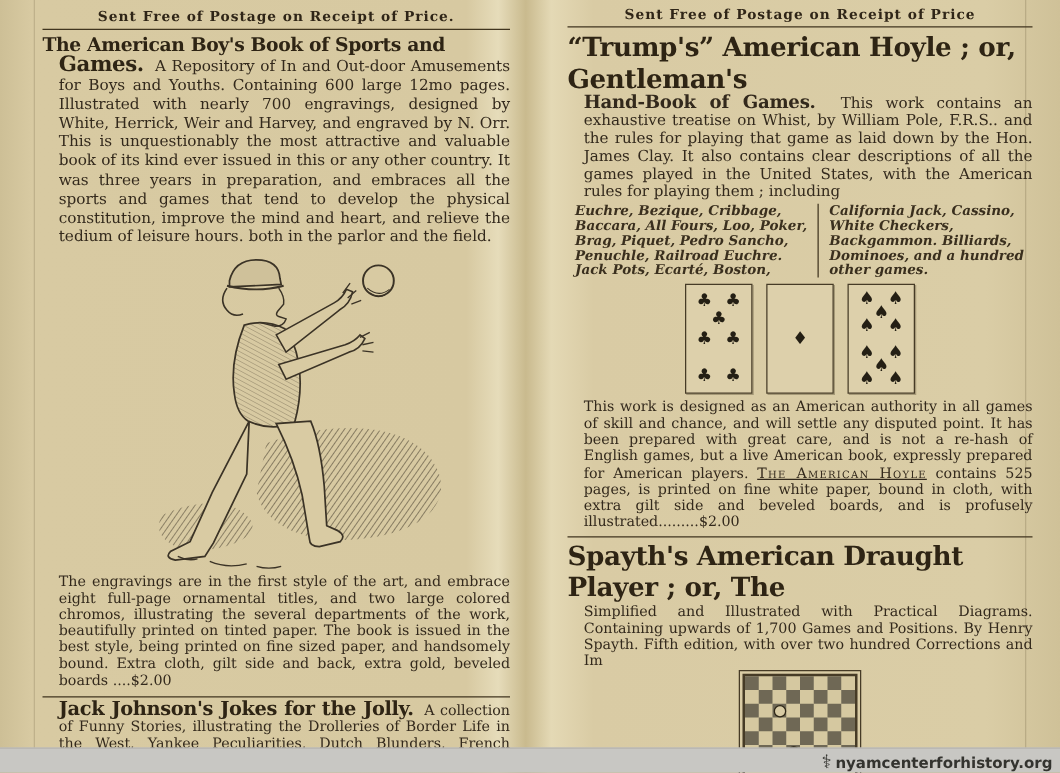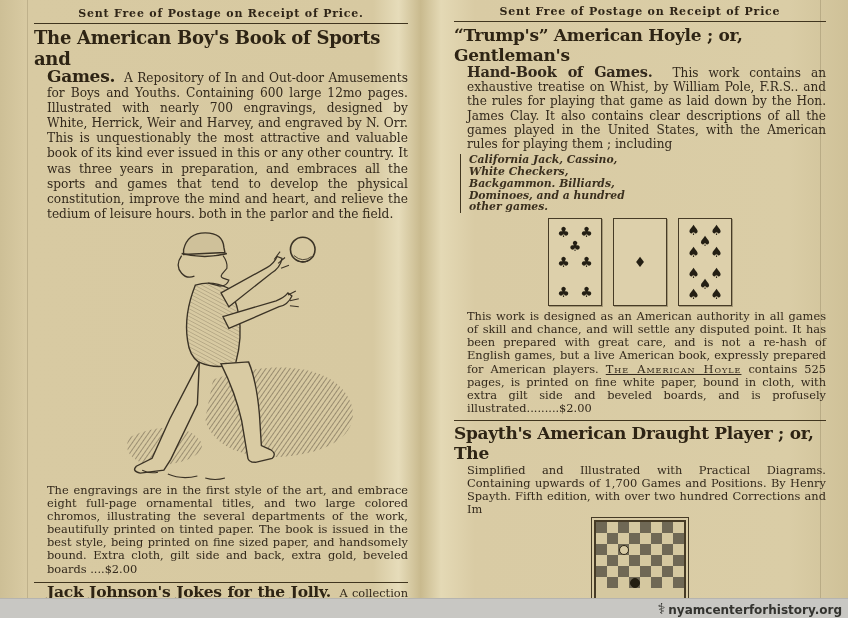--- a/index.html
+++ b/index.html
@@ -11,22 +11,22 @@
 
   .page{position:absolute;color:#33291c;}
   #page-left{left:34px;top:4px;width:374px;}
   #page-right{left:454px;top:2px;width:372px;}
 
   .running-header{text-align:center;font-weight:bold;font-size:11px;letter-spacing:.8px;color:#2f2517;padding-top:3px;}
   .rule{border-top:1.6px solid #40351f;margin:3px 0 2px 0;}
   .rule.thin{border-top-width:1.3px;}
 
   .entry-head{margin:3px 0 0 0;font-weight:bold;color:#2e2414;letter-spacing:-.3px;}
-  #page-left .entry-head{font-size:18px;}
-  #page-right .entry-head{font-size:17px;}
+  #page-left .entry-head{font-size:15px;}
+  #page-right .entry-head{font-size:21px;}
   .body{margin:0;padding-left:13px;text-align:justify;}
   #page-left .body.b1{font-size:12.2px;line-height:15.1px;}
   #page-right .body.b1{font-size:12.1px;line-height:14.2px;}
   .runin{font-weight:bold;font-size:14.5px;letter-spacing:-.2px;}
   .small{font-size:11.4px;line-height:13.1px;}
   .sc{font-variant:small-caps;letter-spacing:1px;text-decoration:underline;}
 
   .games-cols{display:flex;margin:3px 0 2px 0;padding:0 2px 0 6px;
     font-style:italic;font-weight:bold;font-size:10.8px;line-height:11.8px;color:#3a2f1e;}
   .games-col1{width:54%;padding-right:6px;}
@@ -117,20 +117,21 @@
   </div>
 
   <div class="page" id="page-right">
     <div class="running-header">Sent Free of Postage on Receipt of Price</div>
     <div class="rule"></div>
 
     <p class="entry-head">“Trump's” American Hoyle ; or, Gentleman's</p>
     <p class="body b1"><span class="runin">Hand-Book of Games.</span>&nbsp; <span>This work contains an exhaustive treatise on Whist, by William Pole, F.R.S.. and the rules for playing that game as laid down by the Hon. James Clay. It also contains clear descriptions of all the games played in the United States, with the American rules for playing them ; including</span></p>
 
     <div class="games-cols">
+      <div class="games-col1">Euchre, Bezique, Cribbage, Baccara, All Fours, Loo, Poker, Brag, Piquet, Pedro Sancho, Penuchle, Railroad Euchre. Jack Pots, Ecarté, Boston,</div>
       <div class="games-col2">California Jack, Cassino, White Checkers, Backgammon. Billiards, Dominoes, and a hundred other games.</div>
     </div>
 
     <div class="cards-row">
         <div class="card">
           <span class="pip" style="left: 28%; top: 15%;">♣</span>
           <span class="pip" style="left: 72%; top: 15%;">♣</span>
           <span class="pip" style="left: 50%; top: 31%;">♣</span>
           <span class="pip" style="left: 28%; top: 50%;">♣</span>
           <span class="pip" style="left: 72%; top: 50%;">♣</span>

